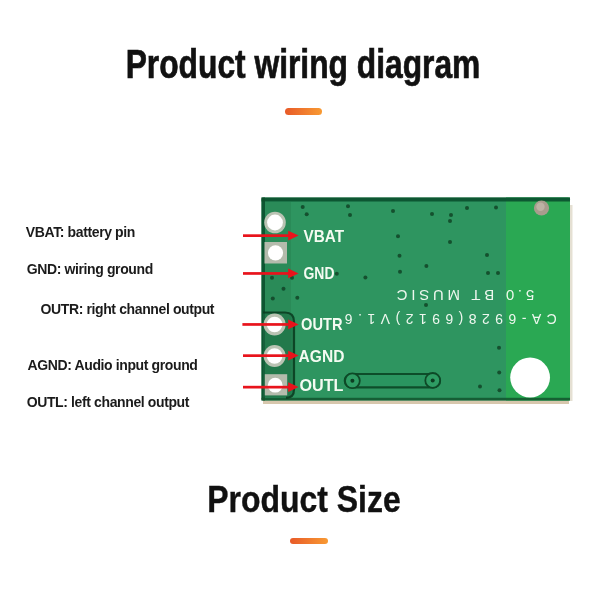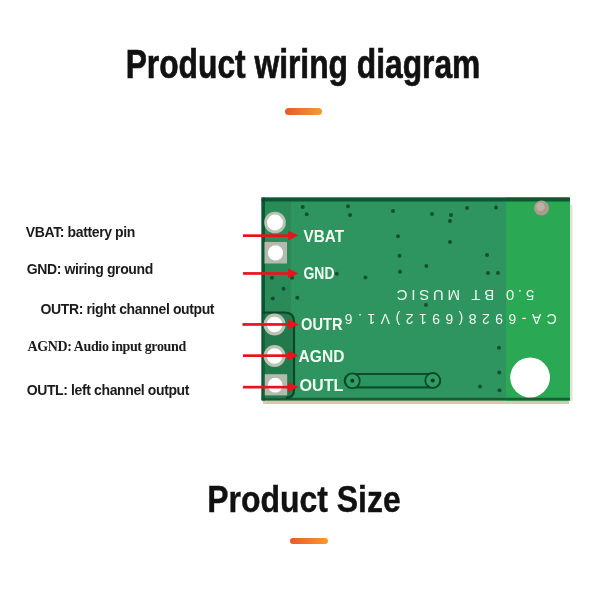--- a/index.html
+++ b/index.html
@@ -17,22 +17,22 @@
   .lbl{position:absolute;font-size:14px;font-weight:bold;color:#1b1b1b;
        line-height:1;white-space:nowrap;letter-spacing:-0.38px;}
 </style>
 </head>
 <body>
   <div class="t1">Product wiring diagram</div>
   <div class="bar b1"></div>
   <div class="lbl" style="left:25.8px;top:225px;">VBAT: battery pin</div>
   <div class="lbl" style="left:26.7px;top:261.6px;">GND: wiring ground</div>
   <div class="lbl" style="left:27.5px;top:302.4px;margin-left:13px;">OUTR: right channel output</div>
-  <div class="lbl" style="left:27.5px;top:340px;font-family:Liberation Serif, serif;">AGND: Audio input ground</div>
-  <div class="lbl" style="left:26.7px;top:383px;">OUTL: left channel output</div>
+  <div class="lbl" style="left:27.5px;top:358px;">AGND: Audio input ground</div>
+  <div class="lbl" style="left:26.7px;top:395px;">OUTL: left channel output</div>
   <div class="t2">Product Size</div>
   <div class="bar b2"></div>
 
 <svg width="600" height="600" viewBox="0 0 600 600" style="position:absolute;left:0;top:0;" xmlns="http://www.w3.org/2000/svg">
   <defs>
       <filter id="pblur" x="-5%" y="-5%" width="110%" height="110%">
     <feGaussianBlur stdDeviation="0.45"></feGaussianBlur>
       </filter>
     </defs>
   <g filter="url(#pblur)">

